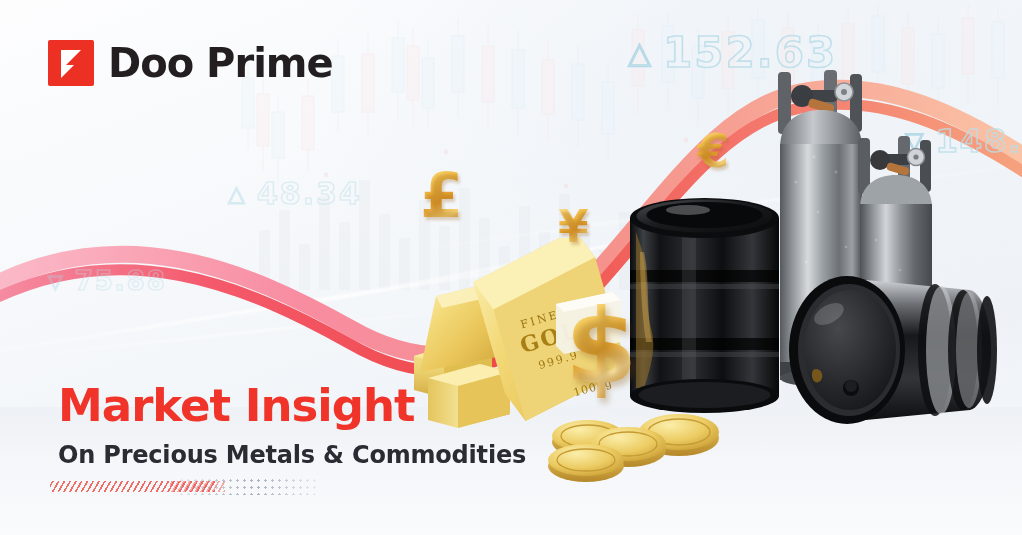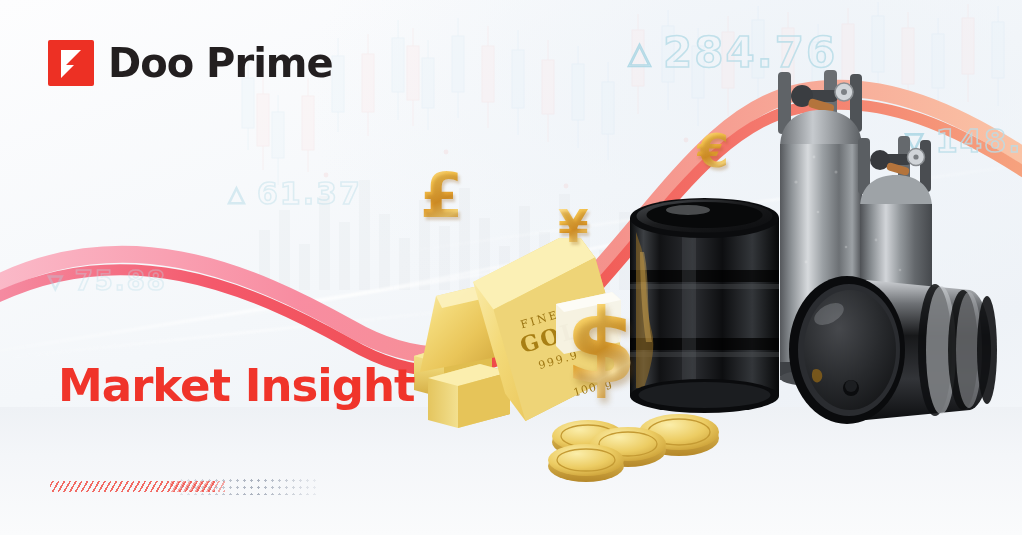--- a/index.html
+++ b/index.html
@@ -54,21 +54,21 @@
   
   .logo{position:absolute;left:48px;top:40px;display:flex;gap:14px;}
   .logo-mark{width:46px;height:46px;position:relative;}
   .logo-text{
     font-family:"DejaVu Sans", sans-serif;
     font-size:40px;font-weight:700;color:#231f20;letter-spacing:-1px;
     white-space:nowrap;
   }
 
   
-  .headline{position:absolute;left:58px;top:362px;}
+  .headline{position:absolute;left:58px;top:382px;}
   .title{
     font-family:"DejaVu Sans", sans-serif;
     font-size:45px;font-weight:700;color:#f0342a;margin:0;
     letter-spacing:-1px;line-height:1.05;white-space:nowrap;
   }
   .subtitle{
     font-family:"DejaVu Sans", sans-serif;
     font-size:24px;font-weight:700;color:#2b2b33;margin:12px 0 0 0;
     letter-spacing:-.2px;white-space:nowrap;
   }
@@ -253,29 +253,29 @@
       <path d="M -20,292 C 120,214 250,272 350,328 C 440,380 520,356 600,268
                C 668,192 722,108 800,92 C 880,76 960,112 1042,168" fill="none" stroke="url(#wg2)" stroke-width="17" stroke-linecap="round" opacity="0.95"></path>
 
       <path d="M -20,306 C 120,230 250,288 350,344 C 440,396 520,372 600,284
                C 668,208 722,124 800,108 C 880,92 960,128 1042,184" fill="none" stroke="url(#wg)" stroke-width="11" stroke-linecap="round"></path>
     </svg>
   </div>
 
   <div class="ticker t1">
     <span class="tri">△</span>
-    <span>284.76</span>
+    <span>152.63</span>
   </div>
   <div class="ticker t2">
     <span class="tri">▽</span>
     <span>148.48</span>
   </div>
   <div class="ticker t3">
     <span class="tri">△</span>
-    <span>61.37</span>
+    <span>48.34</span>
   </div>
   <div class="ticker t4">
     <span class="tri">▽</span>
     <span>75.88</span>
   </div>
 
   <div class="scene">
     <div class="floor"></div>
 
     <div class="obj" style="left:766px;top:62px;">
@@ -531,20 +531,21 @@
       <svg width="46" height="46" viewBox="0 0 46 46">
         <rect x="0" y="0" width="46" height="46" rx="2" fill="#ed3024"></rect>
         <path d="M13,10 L33,10 L18,25 L26,25 L13,38 Z" fill="#ffffff"></path>
       </svg>
     </span>
     <span class="logo-text">Doo Prime</span>
   </div>
 
   <div class="headline">
     <h1 class="title">Market Insight</h1>
+    <p class="subtitle">On Precious Metals &amp; Commodities</p>
   </div>
 
   <div class="deco">
     <span class="deco-hatch"></span>
     <span class="deco-hatch h2"></span>
     <span class="deco-dots"></span>
   </div>
 
 
 </div>

